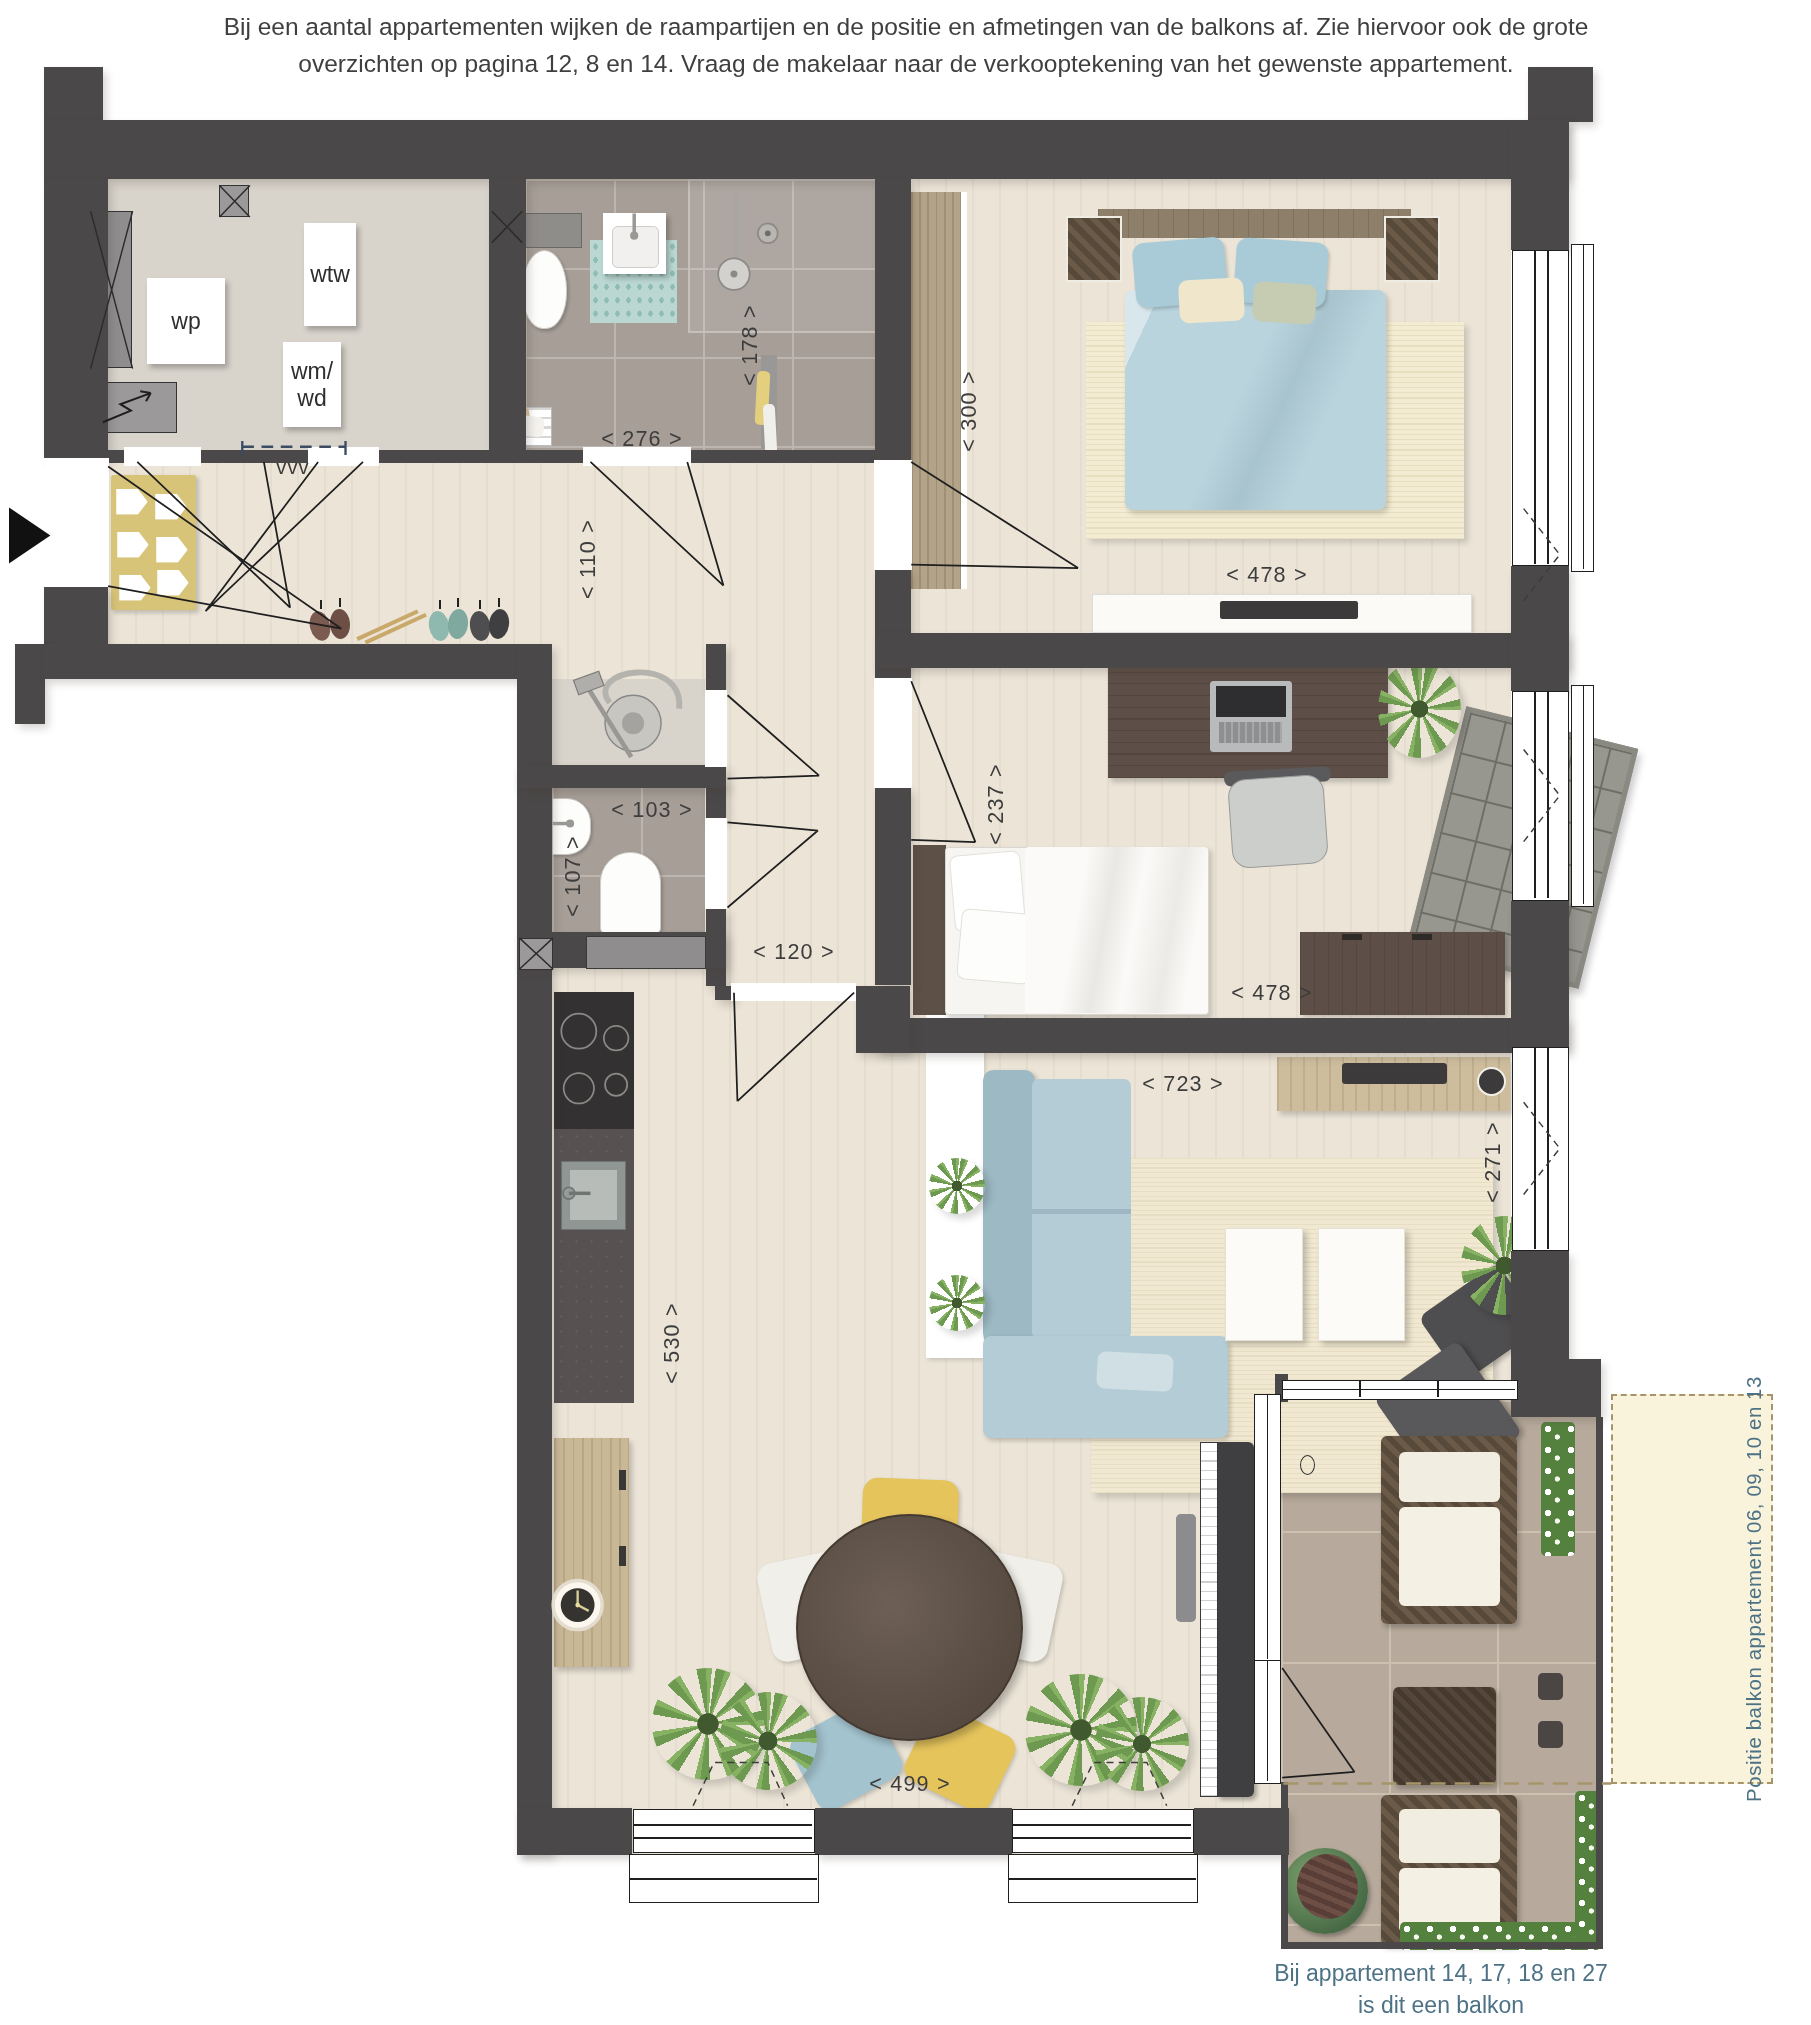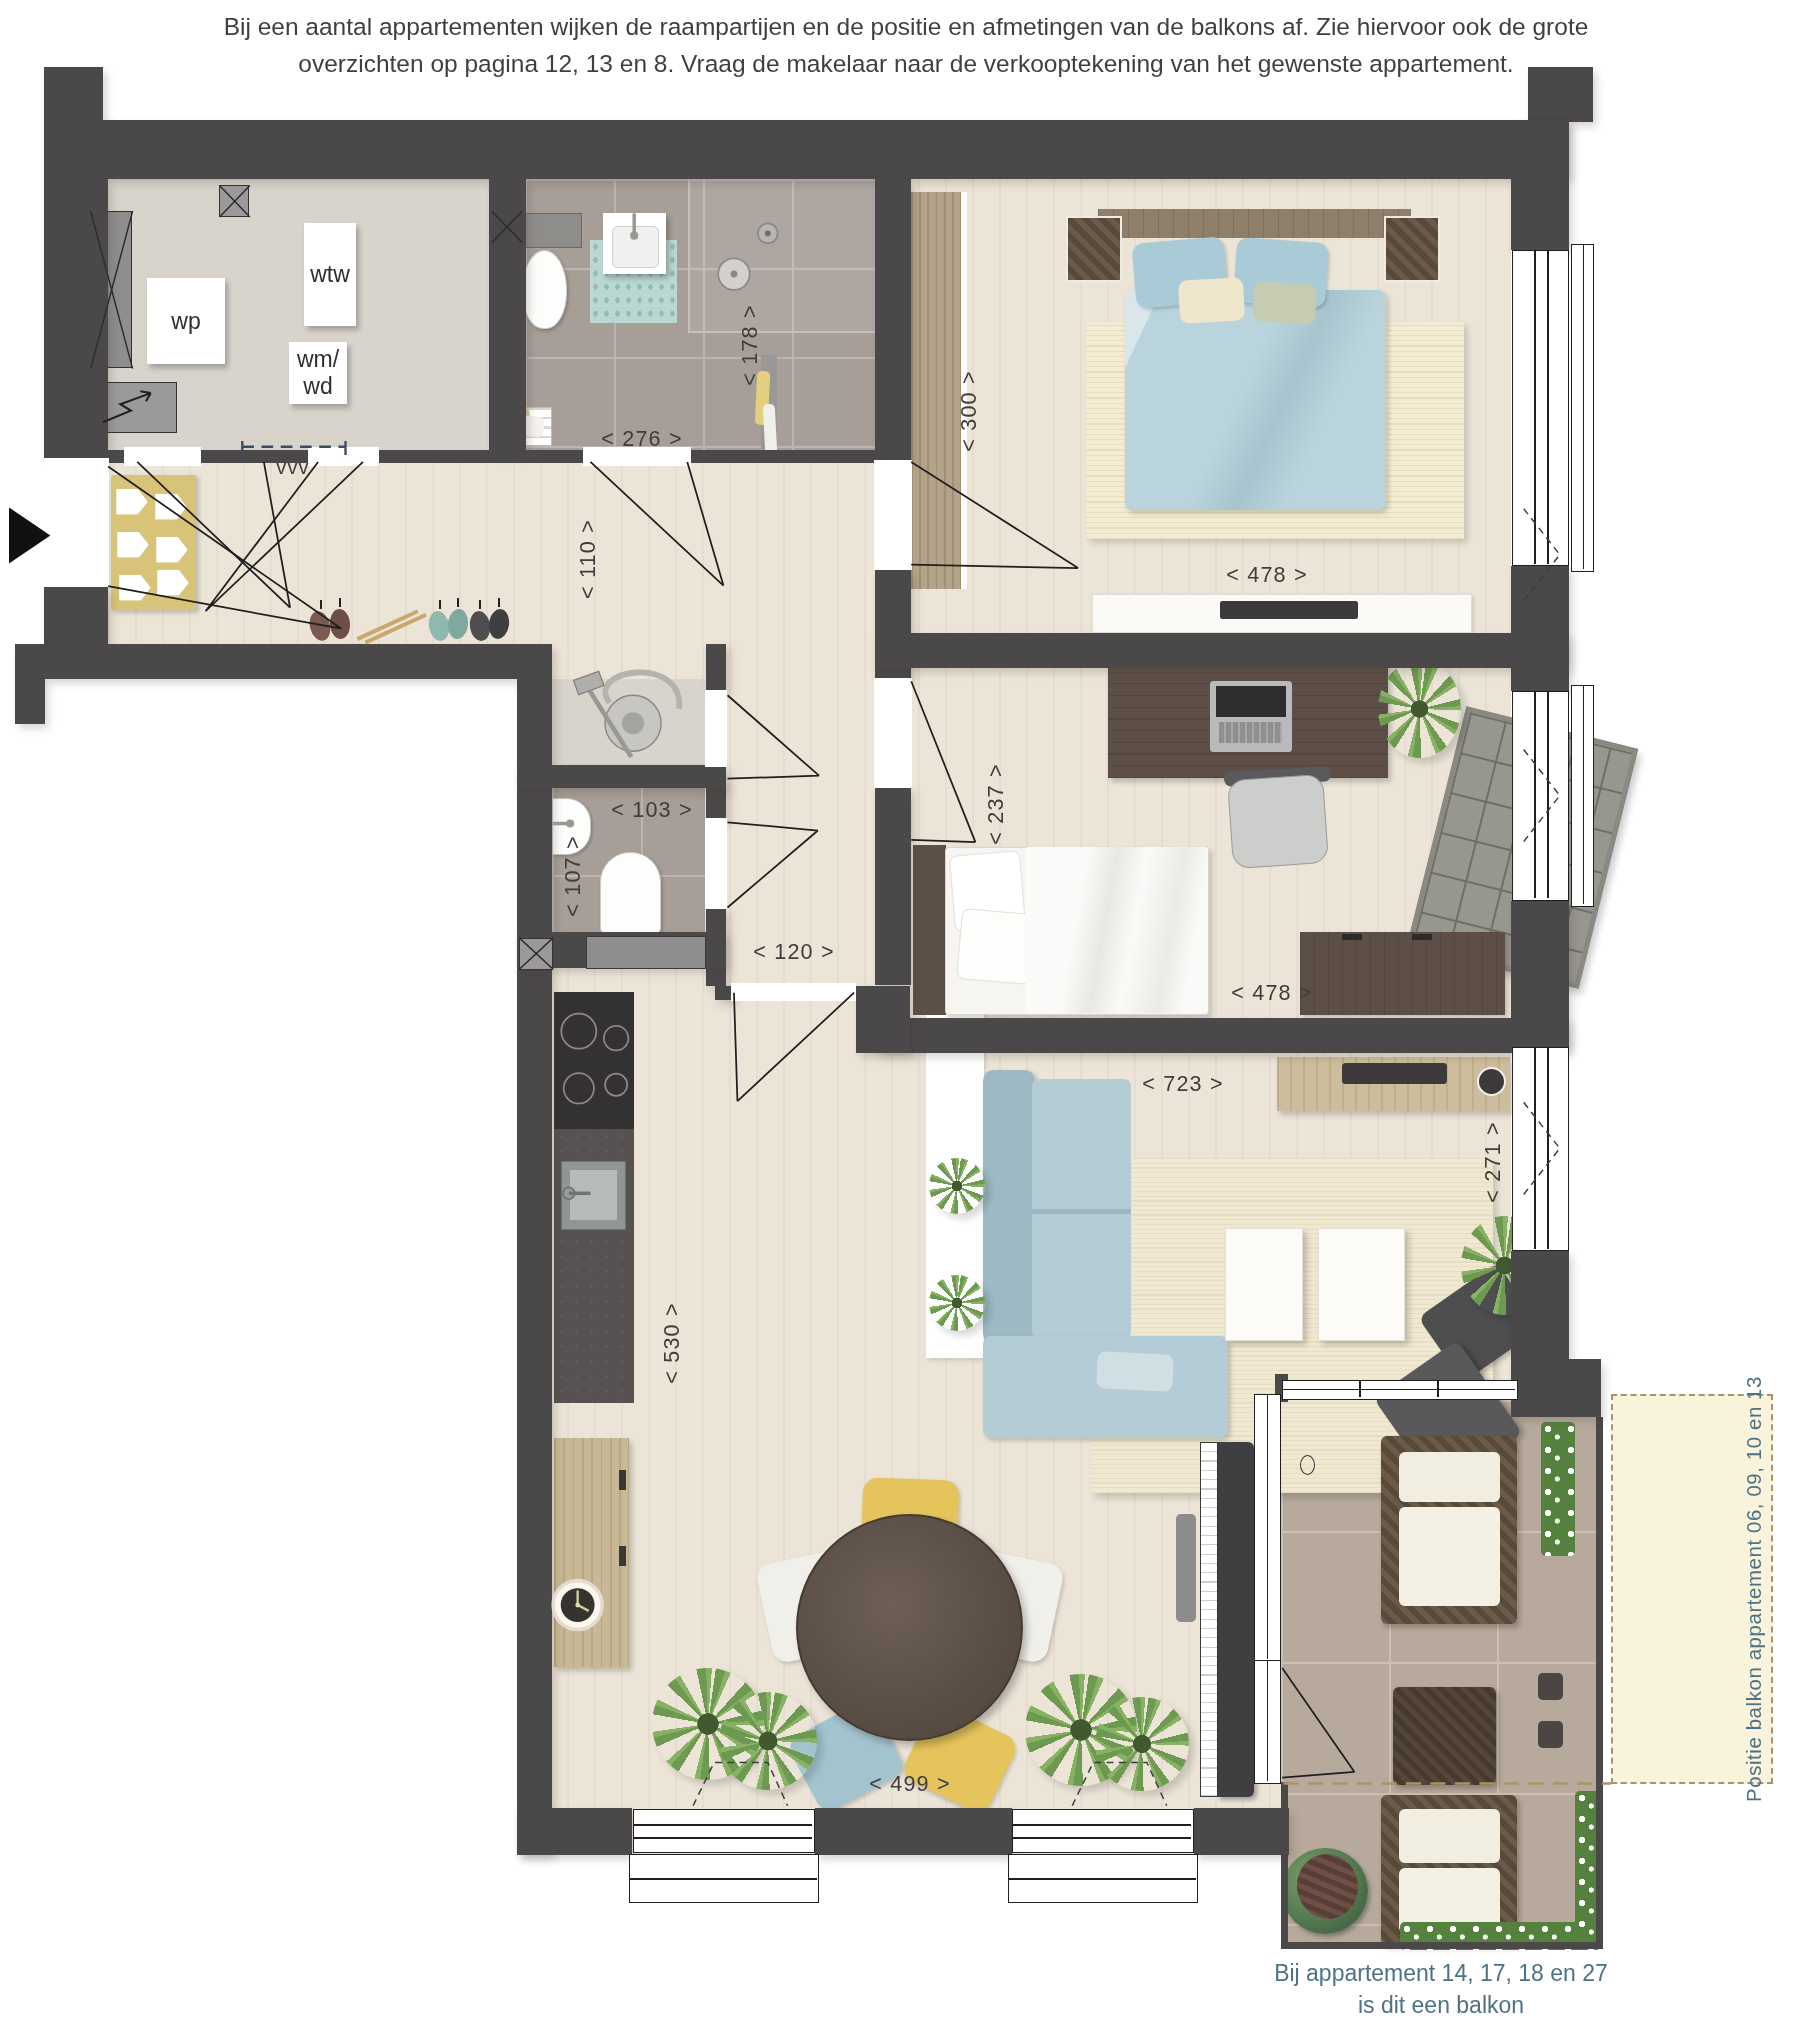--- a/index.html
+++ b/index.html
@@ -29,21 +29,21 @@
   .pin{position:absolute;width:2.3px;height:9.3px;background:#222;z-index:9;}
   svg.ov{position:absolute;left:0;top:0;z-index:60;pointer-events:none;}
 </style>
 </head>
 <body>
 
 <div class="plan">
 
   <div class="hdr">
     <div>Bij een aantal appartementen wijken de raampartijen en de positie en afmetingen van de balkons af. Zie hiervoor ook de grote</div>
-    <div>overzichten op pagina 12, 13 en 8. Vraag de makelaar naar de verkooptekening van het gewenste appartement.</div>
+    <div>overzichten op pagina 12, 8 en 14. Vraag de makelaar naar de verkooptekening van het gewenste appartement.</div>
   </div>
 
   <div class="fl wood" style="left:108px;top:179px;width:1403px;height:1676px"></div>
   <div class="fl tech" style="left:108px;top:179px;width:382px;height:273px"></div>
   <div class="fl tile" style="left:525px;top:179px;width:350px;height:273px"></div>
   <div class="abs" style="left:688px;top:179px;width:187px;height:152px;background:rgba(255,255,255,.09);border-left:2.3px solid #c7bfb9;border-bottom:2.3px solid #c7bfb9;z-index:3"></div>
   <div class="fl tech" style="left:552px;top:679px;width:153px;height:86px"></div>
   <div class="fl tile" style="left:552px;top:786px;width:153px;height:147px"></div>
   <div class="abs" style="left:0;top:679px;width:517px;height:1346px;background:#fff;z-index:3"></div>
   <div class="fl terr" style="left:1281px;top:1400px;width:320px;height:546px"></div>
@@ -72,21 +72,21 @@
 
   <div class="abs" style="left:90px;top:211px;width:42px;height:157px;background:#8f8d8e;border:1.7px solid #333;z-index:22;box-sizing:border-box"></div>
   <div class="abs" style="left:219px;top:185px;width:30px;height:31.5px;background:#9b9999;border:1.7px solid #333;z-index:42;box-sizing:border-box"></div>
   <div class="abs" style="left:92px;top:382px;width:85px;height:51px;background:#9b9999;border:1.7px solid #333;z-index:22;box-sizing:border-box"></div>
   <div class="wb" style="left:147px;top:278px;width:78px;height:86px">
       <span>wp</span>
     </div>
   <div class="wb" style="left:304px;top:223px;width:52px;height:103px">
       <span>wtw</span>
     </div>
-  <div class="wb" style="left:289px;top:342px;width:58px;height:62px">
+  <div class="wb" style="left:283px;top:342px;width:58px;height:85px">
     <span>wm/</span>
     <span>wd</span>
   </div>
   <div class="dim" style="left:293px;top:467px;font-size:20px">vvv</div>
 
   <div class="abs" style="left:513px;top:213px;width:69px;height:35px;background:#8f8d8a;border:1.7px solid #6a6865;z-index:8;box-sizing:border-box"></div>
   <div class="abs" style="left:522px;top:250px;width:43px;height:77px;background:#fdfdfc;border:1.2px solid #cfccc7;border-radius:50% 50% 46% 46%;z-index:9;box-shadow:1.7px 2.3px 3.5px rgba(0,0,0,.2)"></div>
   <div class="abs" style="left:590px;top:240px;width:87px;height:83px;background:#bad7d1;background-image:radial-gradient(#8fbcb4 28%,rgba(0,0,0,0) 30%);background-size:11px 13.4px;z-index:8"></div>
   <div class="wb" style="left:603px;top:213px;width:63px;height:61px">
     <div class="abs" style="left:8.7px;top:13px;width:45px;height:40px;background:#f1f0ee;border:1.2px solid #cfcdc9;border-radius:5.8px"></div>

